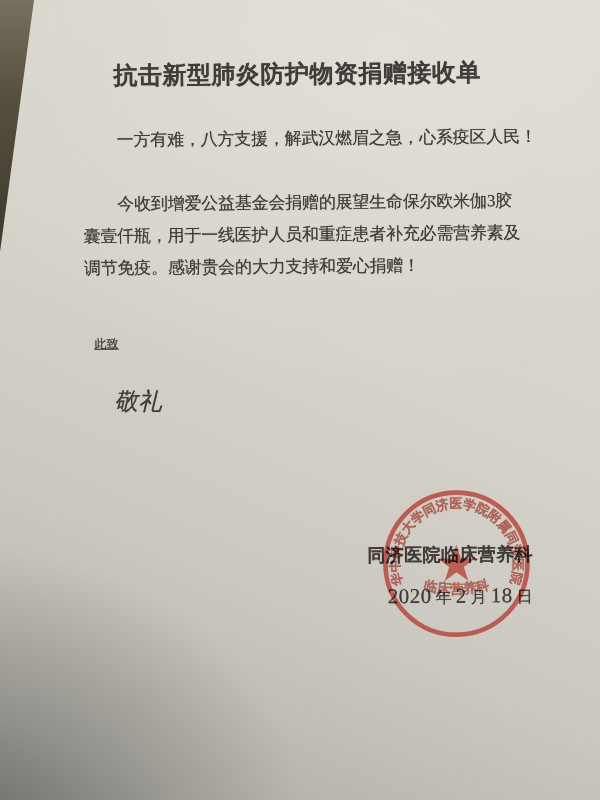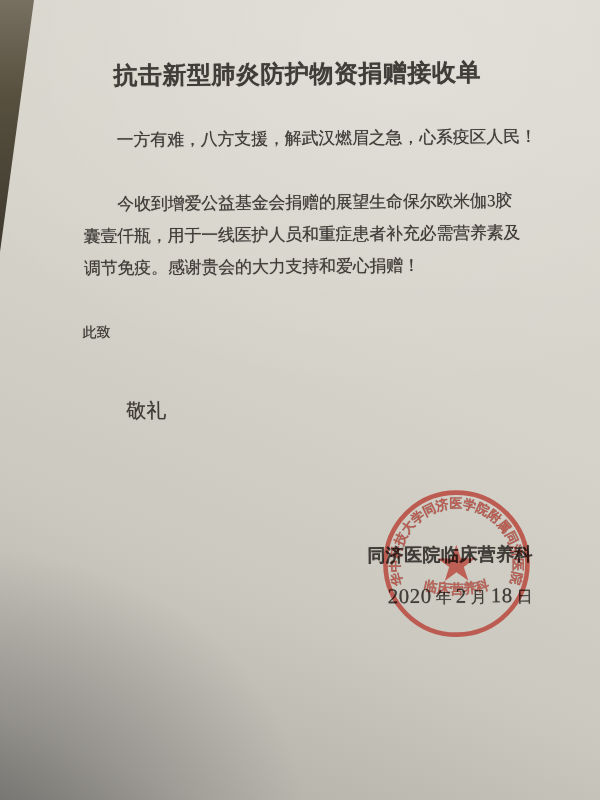--- a/index.html
+++ b/index.html
@@ -59,26 +59,26 @@
     font-size: 17px;
     letter-spacing: -0.2px;
     white-space: nowrap;
   }
   .body-line.l1 { top: 191px; text-indent: 2em; }
   .body-line.l2 { top: 223px; }
   .body-line.l3 { top: 255px; }
   .cizhi {
     position: absolute;
     left: 83px; top: 322px;
-    margin: 0; font-size: 14px;
+    margin: 12px; font-size: 12px; text-decoration: underline;
   }
   .jingli {
     position: absolute;
     left: 114px; top: 384px;
-    margin: 12px; font-size: 20px;
+    margin: 0; font-size: 24px; font-style: italic;
   }
   .signature {
     position: absolute;
     left: 366px; top: 544px;
     margin: 0;
     font-size: 18px;
     font-weight: 600;
     letter-spacing: 0.4px;
     white-space: nowrap;
   }

